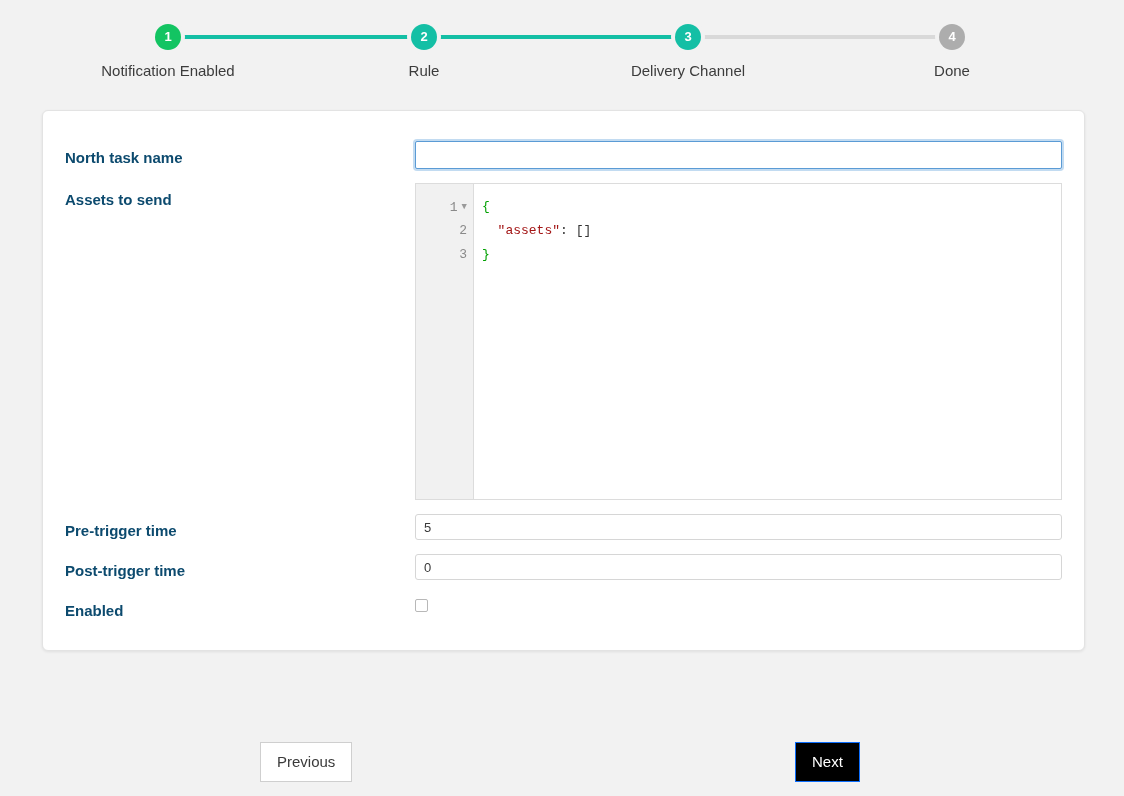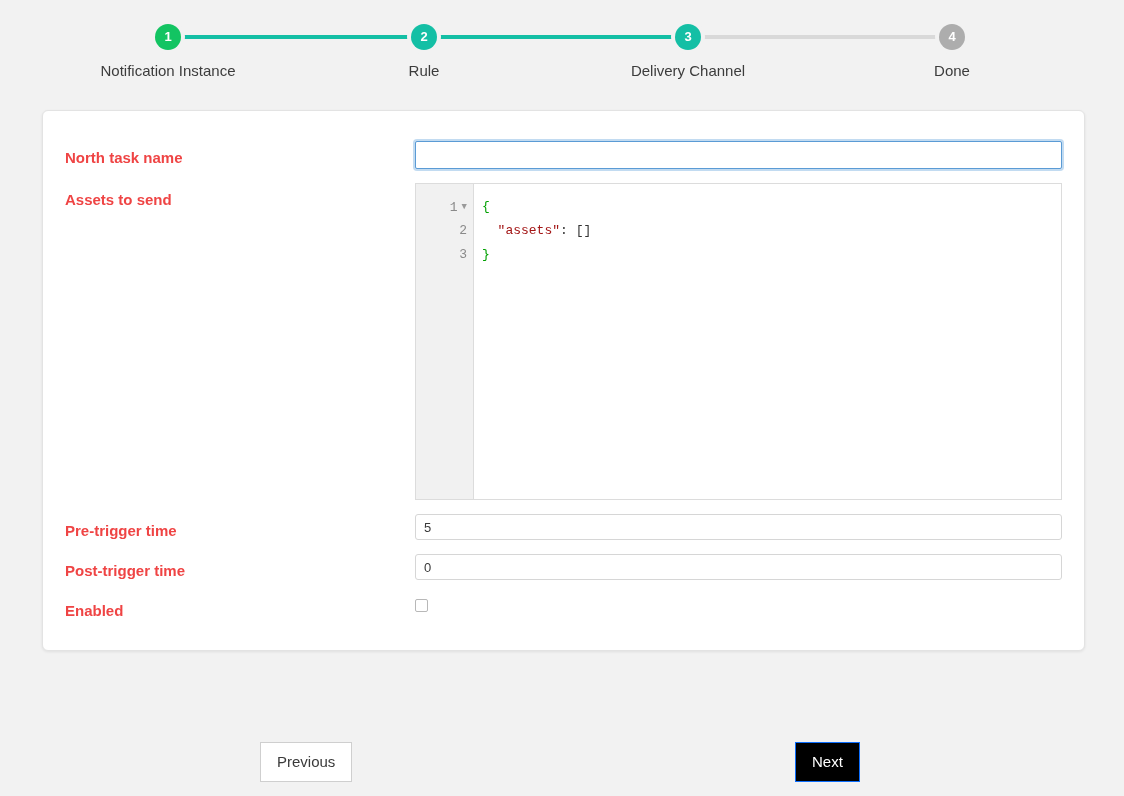--- a/index.html
+++ b/index.html
@@ -80,21 +80,21 @@
     align-items: flex-start;
     margin-bottom: 14px;
   }
   .form-row:last-child { margin-bottom: 6px; }
 
   .form-label {
     width: 350px;
     flex: 0 0 350px;
     font-size: 15px;
     font-weight: bold;
-    color: #ef4444;
+    color: #0c4a6e;
     padding-top: 8px;
     line-height: 18px;
   }
   .form-control-wrap {
     flex: 1 1 auto;
     max-width: 652px;
   }
 
   input.text-input {
     display: block;
@@ -211,21 +211,21 @@
   }
 </style>
 </head>
 <body>
 
 <div class="stepper">
   <div class="stepper-track" id="stepper-track">
       <div class="connector" style="left: 168px; width: 256px; background: rgb(20, 191, 165);"></div>
       <div class="connector" style="left: 424px; width: 264px; background: rgb(20, 191, 165);"></div>
       <div class="connector" style="left: 688px; width: 264px; background: rgb(217, 217, 217);"></div>
-      <div class="step" style="left: 168px;"><div class="step-circle" style="background: rgb(19, 196, 98);">1</div><div class="step-label">Notification Instance</div></div>
+      <div class="step" style="left: 168px;"><div class="step-circle" style="background: rgb(19, 196, 98);">1</div><div class="step-label">Notification Enabled</div></div>
       <div class="step" style="left: 424px;"><div class="step-circle" style="background: rgb(20, 191, 165);">2</div><div class="step-label">Rule</div></div>
       <div class="step" style="left: 688px;"><div class="step-circle" style="background: rgb(20, 191, 165);">3</div><div class="step-label">Delivery Channel</div></div>
       <div class="step" style="left: 952px;"><div class="step-circle" style="background: rgb(173, 173, 173);">4</div><div class="step-label">Done</div></div>
     </div>
 </div>
 
 <div class="card">
 
   <div class="form-row">
     <div class="form-label">North task name</div>

